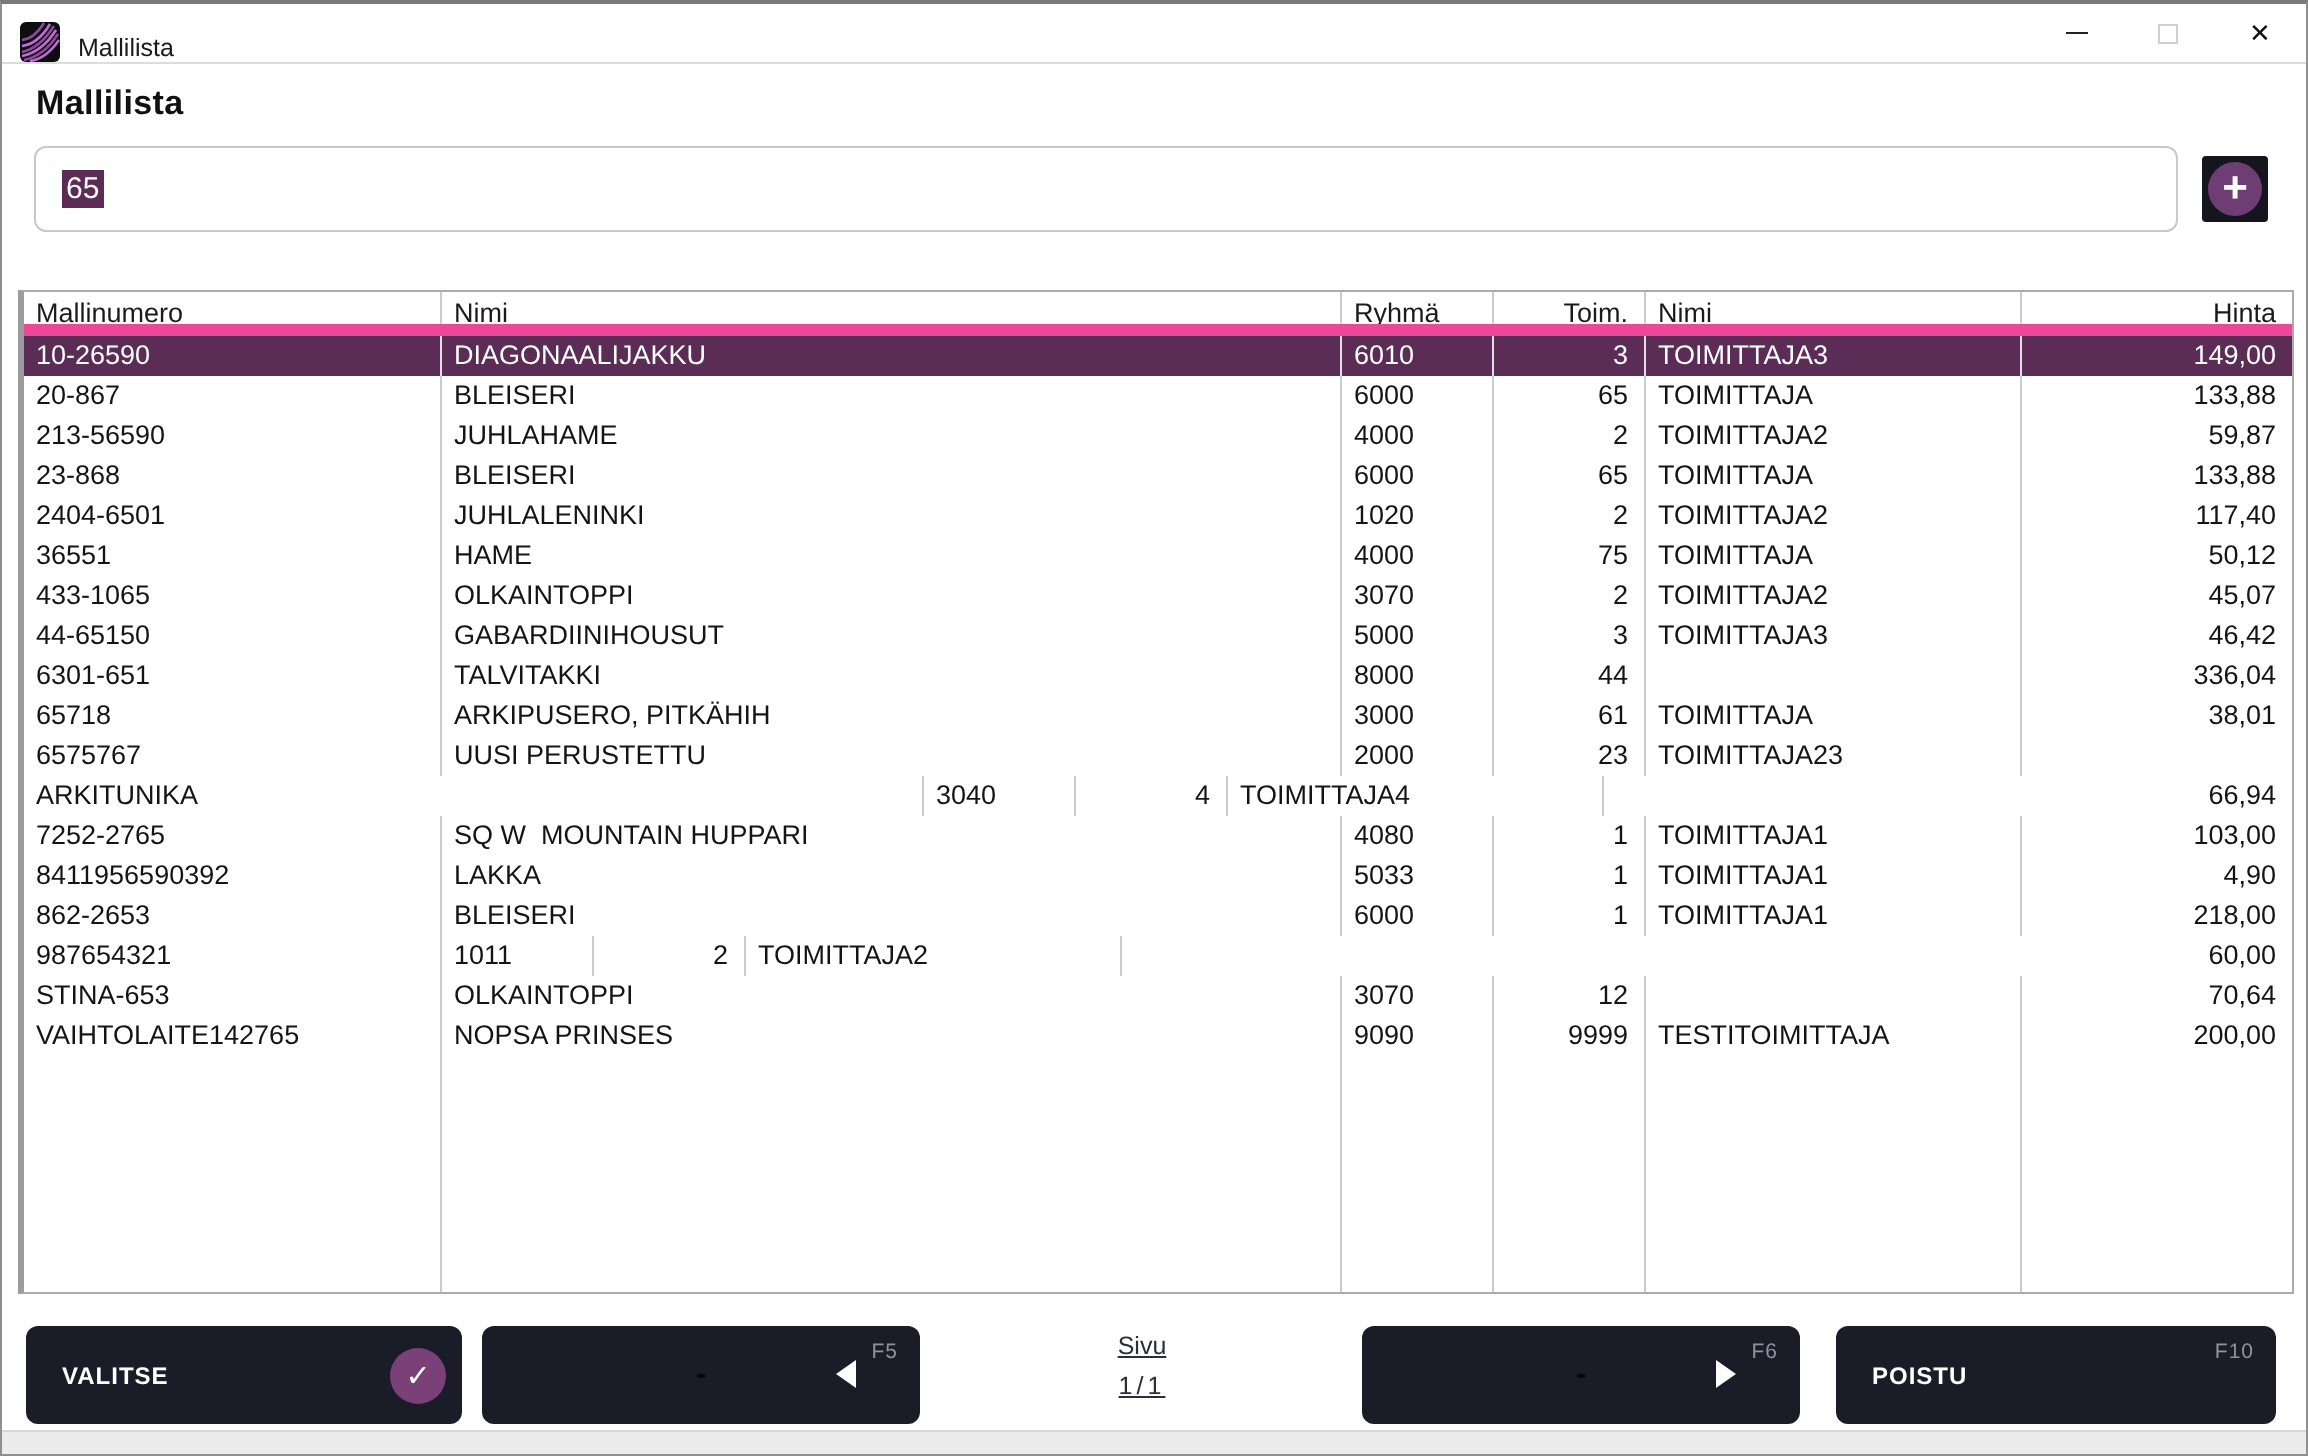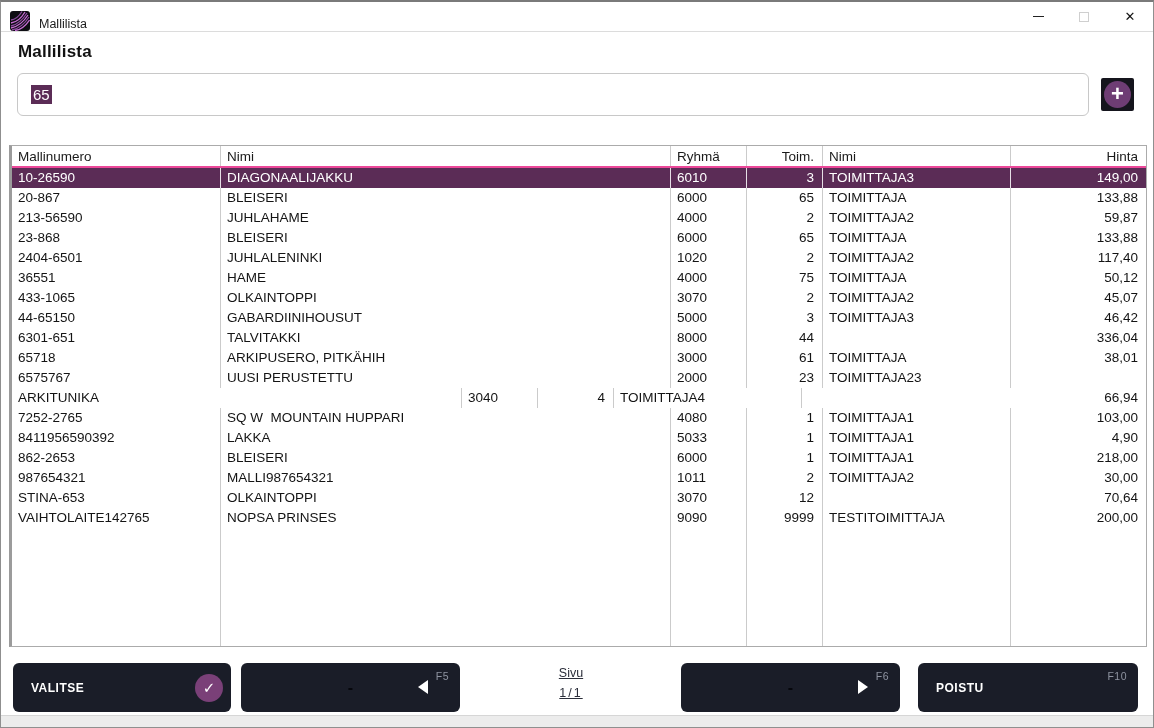--- a/index.html
+++ b/index.html
@@ -37,21 +37,21 @@
   }
   .add-circle { width: 27px; height: 27px; border-radius: 50%; background: #6e3d74; display: flex; align-items: center; justify-content: center; }
   .add-plus { color: #fff; font-size: 22px; font-weight: bold; line-height: 24px; margin-top: -2px; }
   
   .table {
     position: absolute; left: 8px; top: 143px; width: 1138px; height: 502px;
     background: #fff; border: 1px solid #ababab; border-left: 3px solid #9b9b9b;
     display: flex; flex-direction: column; overflow: hidden;
   }
   .trow { display: flex; height: 20px; flex: 0 0 auto; }
-  .trow.header { height: 22px; border-bottom: 2px solid #ec4899; }
+  .trow.header { height: 22px; border-bottom: 6px solid #ec4899; }
   .trow.filler { flex: 1 1 auto; height: auto; }
   .tcell { border-right: 1px solid #cbcbcb; overflow: hidden; white-space: pre; font-size: 13.5px; line-height: 19px; }
   .header .tcell { line-height: 21px; color: #1a1a1a; }
   .c0 { width: 209px; padding-left: 6px; }
   .c1 { width: 450px; padding-left: 6px; }
   .c2 { width: 76px;  padding-left: 6px; }
   .c3 { width: 76px;  padding-right: 8px; text-align: right; }
   .c4 { width: 188px; padding-left: 6px; }
   .c5 { flex: 1; padding-right: 8px; text-align: right; border-right: none; }
   .trow.selected { background: #5b2c56; color: #fff; }
@@ -235,25 +235,24 @@
     <div class="trow ">
       <div class="tcell c0">862-2653</div>
       <div class="tcell c1">BLEISERI</div>
       <div class="tcell c2">6000</div>
       <div class="tcell c3">1</div>
       <div class="tcell c4">TOIMITTAJA1</div>
       <div class="tcell c5">218,00</div>
     </div>
     <div class="trow ">
       <div class="tcell c0">987654321</div>
-      <div class="tcell c1">MALLI987654321</div>
       <div class="tcell c2">1011</div>
       <div class="tcell c3">2</div>
       <div class="tcell c4">TOIMITTAJA2</div>
-      <div class="tcell c5">30,00</div>
+      <div class="tcell c5">60,00</div>
     </div>
     <div class="trow ">
       <div class="tcell c0">STINA-653</div>
       <div class="tcell c1">OLKAINTOPPI</div>
       <div class="tcell c2">3070</div>
       <div class="tcell c3">12</div>
       <div class="tcell c4"></div>
       <div class="tcell c5">70,64</div>
     </div>
     <div class="trow ">

